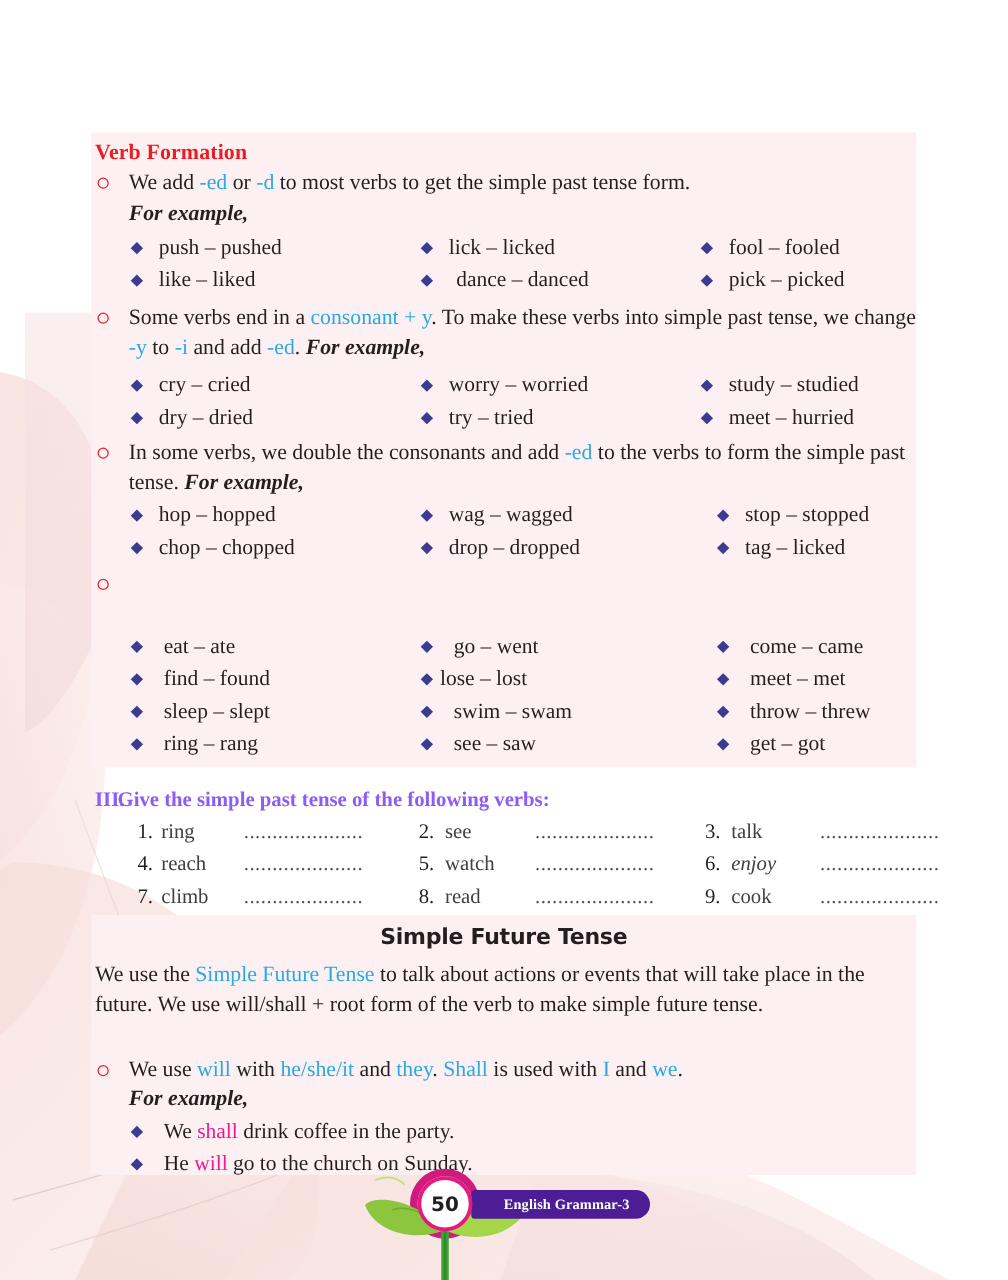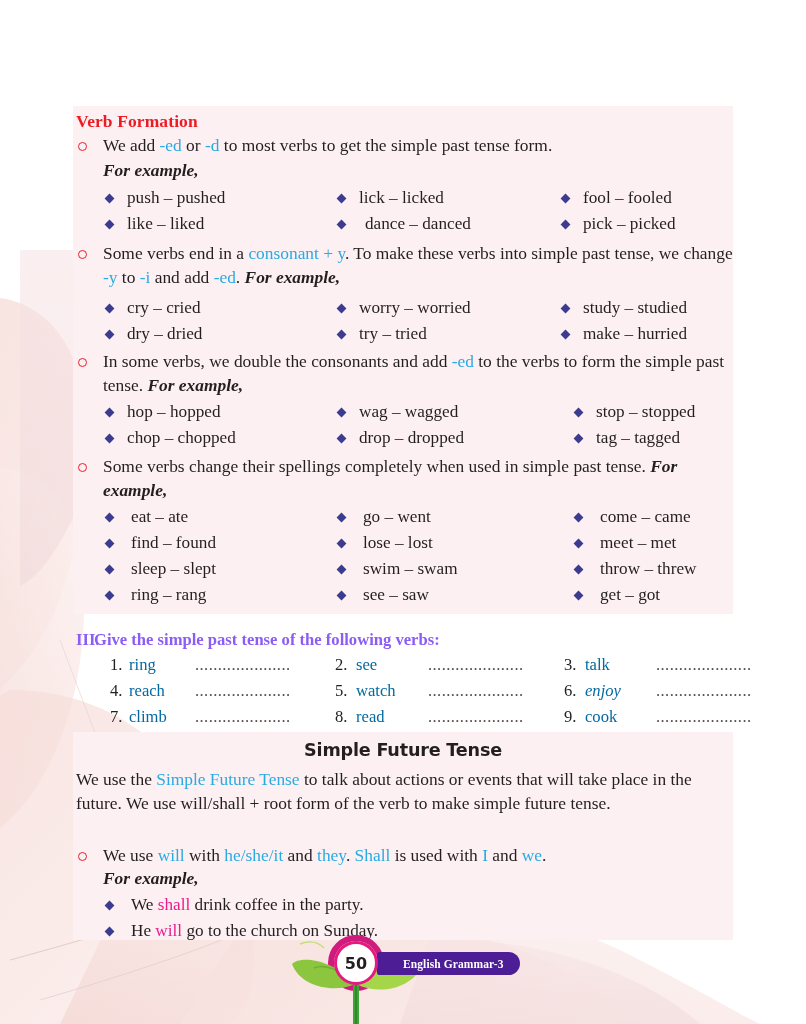--- a/index.html
+++ b/index.html
@@ -105,21 +105,21 @@
   }
   .ex-num {
     position: absolute;
     font-size: 16.6px;
     color: #231f20;
     white-space: nowrap;
   }
   .ex-word {
     position: absolute;
     font-size: 16.6px;
-    color: #0369a1;
+    color: #404040;
     white-space: nowrap;
   }
   .ex-dots {
     position: absolute;
     font-size: 16.6px;
     color: #55504f;
     letter-spacing: .4px;
     white-space: nowrap;
   }
 
@@ -263,60 +263,57 @@
   <div class="verb-item" style="left:127px; top:300px;">dry – dried</div>
 
   <div class="dia" style="left:338px; top:281px;"></div>
   <div class="verb-item" style="left:359px; top:274px;">worry – worried</div>
   <div class="dia" style="left:338px; top:307px;"></div>
   <div class="verb-item" style="left:359px; top:300px;">try – tried</div>
 
   <div class="dia" style="left:562px; top:281px;"></div>
   <div class="verb-item" style="left:583px; top:274px;">study – studied</div>
   <div class="dia" style="left:562px; top:307px;"></div>
-  <div class="verb-item" style="left:583px; top:300px;">make – hurried</div>
+  <div class="verb-item" style="left:583px; top:300px;">meet – hurried</div>
 
   <div class="omark" style="left:78px; top:334px;"></div>
   <div class="block para" style="left:103px; top:326px; width:632px;">
     <span>In some verbs, we double the consonants and add </span><span class="hl-cyan">-ed</span><span> to the verbs to form the simple past tense. </span><span class="ital">For example,</span>
   </div>
 
   <div class="dia" style="left:106px; top:385px;"></div>
   <div class="verb-item" style="left:127px; top:378px;">hop – hopped</div>
   <div class="dia" style="left:106px; top:411px;"></div>
   <div class="verb-item" style="left:127px; top:404px;">chop – chopped</div>
 
   <div class="dia" style="left:338px; top:385px;"></div>
   <div class="verb-item" style="left:359px; top:378px;">wag – wagged</div>
   <div class="dia" style="left:338px; top:411px;"></div>
   <div class="verb-item" style="left:359px; top:404px;">drop – dropped</div>
 
   <div class="dia" style="left:575px; top:385px;"></div>
   <div class="verb-item" style="left:596px; top:378px;">stop – stopped</div>
   <div class="dia" style="left:575px; top:411px;"></div>
-  <div class="verb-item" style="left:596px; top:404px;">tag – tagged</div>
+  <div class="verb-item" style="left:596px; top:404px;">tag – licked</div>
 
   <div class="omark" style="left:78px; top:439px;"></div>
-  <div class="block para" style="left:103px; top:431px; width:632px;">
-    <span>Some verbs change their spellings completely when used in simple past tense. </span><span class="ital">For example,</span>
-  </div>
 
   <div class="dia" style="left:106px; top:490px;"></div>
   <div class="verb-item" style="left:131px; top:483px;">eat – ate</div>
   <div class="dia" style="left:106px; top:516px;"></div>
   <div class="verb-item" style="left:131px; top:509px;">find – found</div>
   <div class="dia" style="left:106px; top:542px;"></div>
   <div class="verb-item" style="left:131px; top:535px;">sleep – slept</div>
   <div class="dia" style="left:106px; top:568px;"></div>
   <div class="verb-item" style="left:131px; top:561px;">ring – rang</div>
 
   <div class="dia" style="left:338px; top:490px;"></div>
   <div class="verb-item" style="left:363px; top:483px;">go – went</div>
   <div class="dia" style="left:338px; top:516px;"></div>
-  <div class="verb-item" style="left:363px; top:509px;">lose – lost</div>
+  <div class="verb-item" style="left:352px; top:509px;">lose – lost</div>
   <div class="dia" style="left:338px; top:542px;"></div>
   <div class="verb-item" style="left:363px; top:535px;">swim – swam</div>
   <div class="dia" style="left:338px; top:568px;"></div>
   <div class="verb-item" style="left:363px; top:561px;">see – saw</div>
 
   <div class="dia" style="left:575px; top:490px;"></div>
   <div class="verb-item" style="left:600px; top:483px;">come – came</div>
   <div class="dia" style="left:575px; top:516px;"></div>
   <div class="verb-item" style="left:600px; top:509px;">meet – met</div>
   <div class="dia" style="left:575px; top:542px;"></div>

